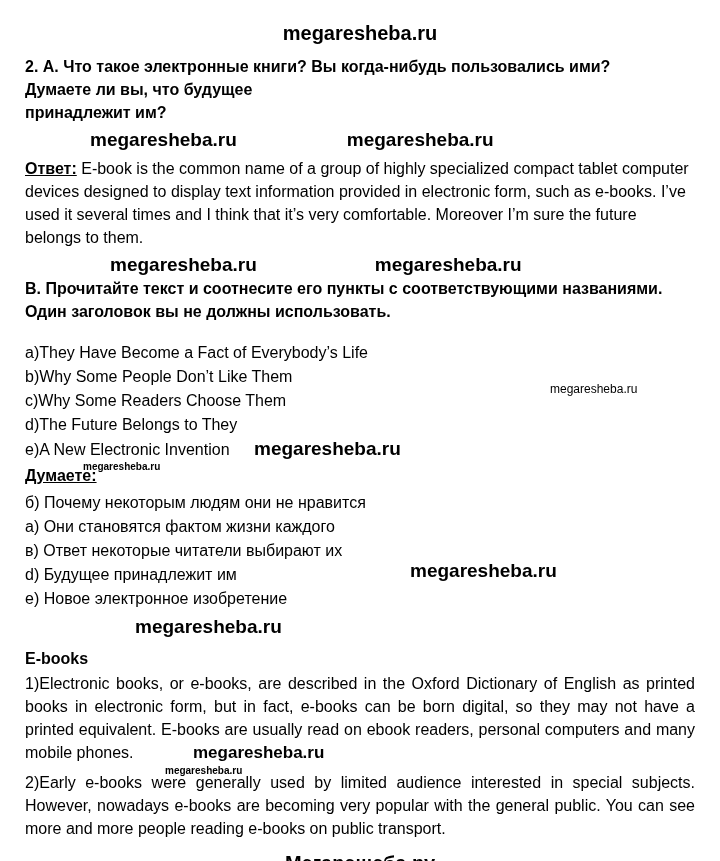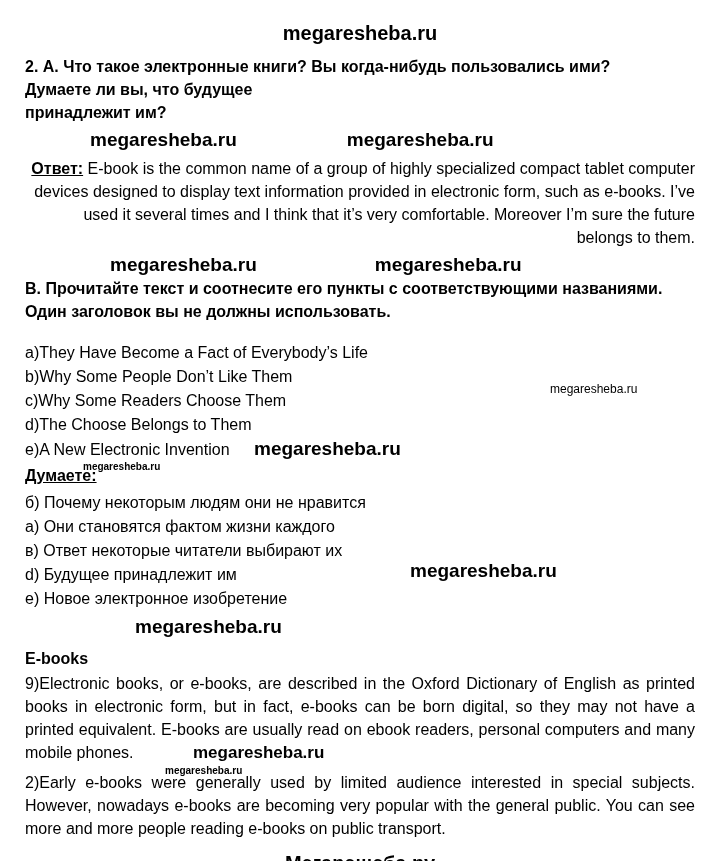--- a/index.html
+++ b/index.html
@@ -19,21 +19,21 @@
   }
 
   .wm-header { text-align: center; font-size: 20px; font-weight: 700; line-height: 24px; }
 
   .question { margin-top: 10px; font-weight: 700; white-space: pre-line; }
 
   .wm-row { display: flex; font-size: 19px; font-weight: 700; line-height: 24px; }
   .wm-row-1 { margin-top: 4px; padding-left: 65px; gap: 110px; }
   .wm-row-2 { margin-top: 4px; padding-left: 85px; gap: 118px; }
 
-  .answer { margin-top: 5px; text-align: right; }
+  .answer { margin-top: 5px; }
   .answer-label { font-weight: 700; text-decoration: underline; }
 
   .instruction { font-weight: 700; }
 
   .list { margin-top: 18px; }
   .list .row { position: relative; line-height: 24px; }
   .wm-side-small { position: absolute; left: 525px; top: -12px; font-size: 12px; font-weight: 400; white-space: nowrap; }
   .wm-inline-e { font-size: 19px; font-weight: 700; margin-left: 20px; }
 
   .perevod { position: relative; margin-top: 2px; }
@@ -84,21 +84,21 @@
 
   <div class="instruction">В. Прочитайте текст и соотнесите его пункты с соответствующими названиями. Один заголовок вы не должны использовать.</div>
 
   <div class="list">
     <div class="row">a)They Have Become a Fact of Everybody’s Life</div>
     <div class="row">b)Why Some People Don’t Like Them</div>
     <div class="row">
       <span>c)Why Some Readers Choose Them</span>
       <span class="wm-side-small">megaresheba.ru</span>
     </div>
-    <div class="row">d)The Choose Belongs to Them</div>
+    <div class="row">d)The Future Belongs to They</div>
     <div class="row">
       <span>e)A New Electronic Invention</span>
       <span class="wm-inline-e">megaresheba.ru</span>
     </div>
   </div>
 
   <div class="perevod">
     <span class="wm-tiny wm-tiny-perevod">megaresheba.ru</span>
     <span class="perevod-label">Думаете:</span>
   </div>
@@ -112,21 +112,21 @@
       <span class="wm-side-d">megaresheba.ru</span>
     </div>
     <div class="row">е) Новое электронное изобретение</div>
   </div>
 
   <div class="wm-mid">megaresheba.ru</div>
 
   <div class="ebooks-title">E-books</div>
 
   <div class="para">
-    <span>9)Electronic books, or e-books, are described in the Oxford Dictionary of English as printed books in electronic form, but in fact, e-books can be born digital, so they may not have a printed equivalent. E-books are usually read on ebook readers, personal computers and many mobile phones.</span>
+    <span>1)Electronic books, or e-books, are described in the Oxford Dictionary of English as printed books in electronic form, but in fact, e-books can be born digital, so they may not have a printed equivalent. E-books are usually read on ebook readers, personal computers and many mobile phones.</span>
     <span class="wm-para1-end">megaresheba.ru</span>
   </div>
 
   <div class="para para-2">
     <span class="wm-tiny wm-tiny-para">megaresheba.ru</span>
     <span>2)Early e-books were generally used by limited audience interested in special subjects. However, nowadays e-books are becoming very popular with the general public. You can see more and more people reading e-books on public transport.</span>
   </div>
 
   <div class="footer">Мегарешеба.ру</div>
 

